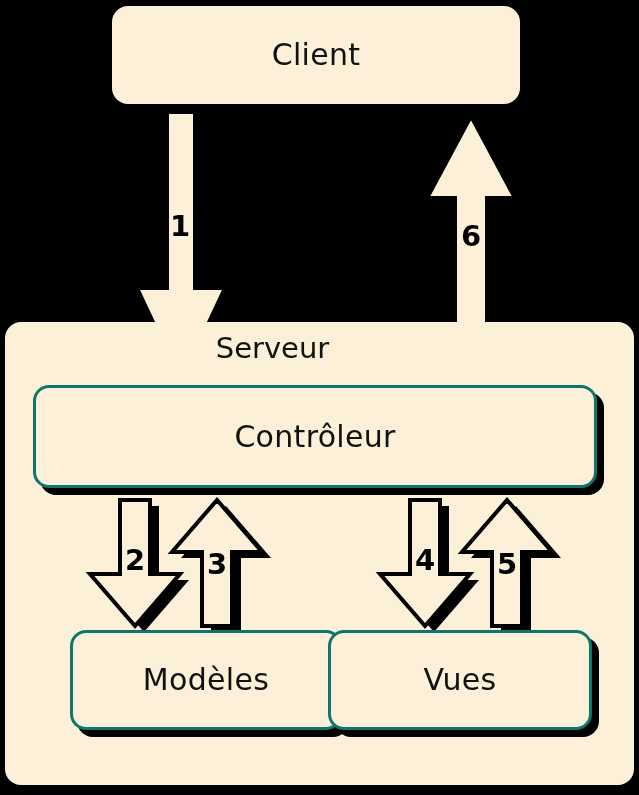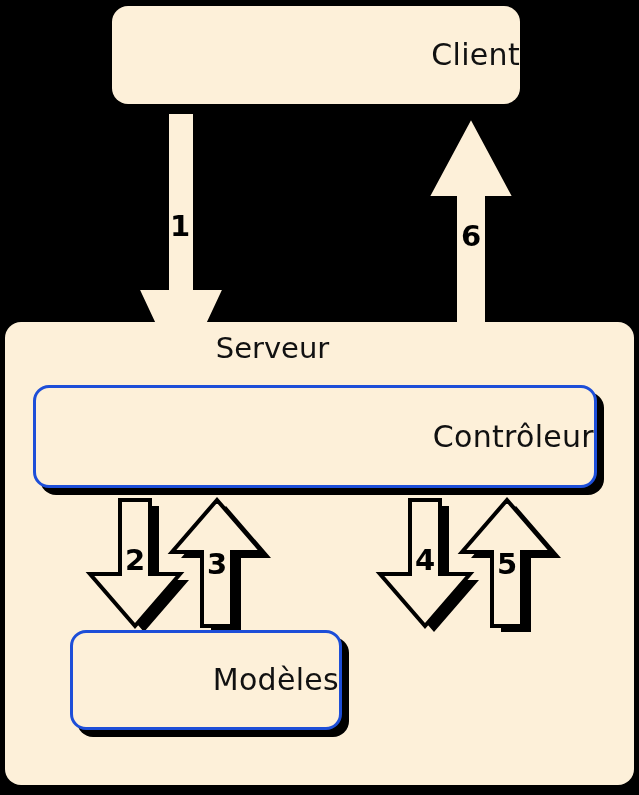--- a/index.html
+++ b/index.html
@@ -16,21 +16,21 @@
     font-family: "DejaVu Sans", sans-serif;
   }
 
   
   .node {
     position: absolute;
     background: #FDF0D9;
     border-radius: 14px;
     display: flex;
     align-items: center;
-    justify-content: flex-end;
+    justify-content: center;
     box-sizing: border-box;
   }
   .node-label {
     color: #111111;
     font-size: 30px;
     font-weight: 400;
     letter-spacing: 0.3px;
     line-height: 1;
     white-space: nowrap;
   }
@@ -62,21 +62,21 @@
     width: 545px;
     text-align: center;
     color: #111111;
     font-size: 29px;
     line-height: 1;
     pointer-events: none;
   }
 
   
   .node-stroked {
-    border: 3px solid #1d4ed8;
+    border: 3px solid #0f766e;
     box-shadow: 7px 7px 0 0 #000000;
   }
   #controleur-node {
     left: 33px;
     top: 385px;
     width: 564px;
     height: 103px;
     border-radius: 16px;
   }
   #modeles-node {
@@ -183,14 +183,17 @@
       <path class="arrow-shadow" d="M47,4 L92,56 L62,56 L62,130 L32,130 L32,56 L2,56 Z" transform="translate(9,6)"></path>
       <path class="arrow-body" d="M47,4 L92,56 L62,56 L62,130 L32,130 L32,56 L2,56 Z"></path>
     </svg>
     <span class="arrow-num" style="left:0; top:54px; width:94px;">5</span>
   </div>
 
   <div class="node node-stroked" id="modeles-node">
     <span class="node-label">Modèles</span>
   </div>
 
+  <div class="node node-stroked" id="vues-node">
+    <span class="node-label">Vues</span>
+  </div>
 
 </div>
 
 </body></html>

